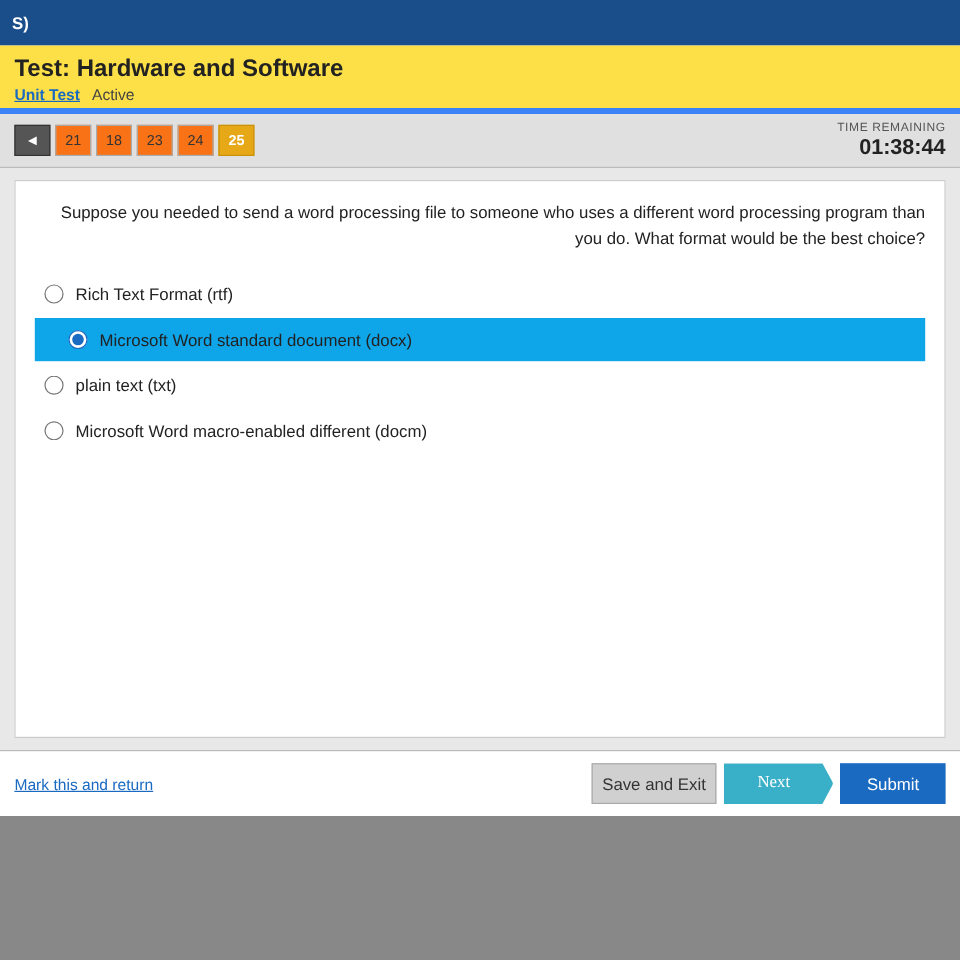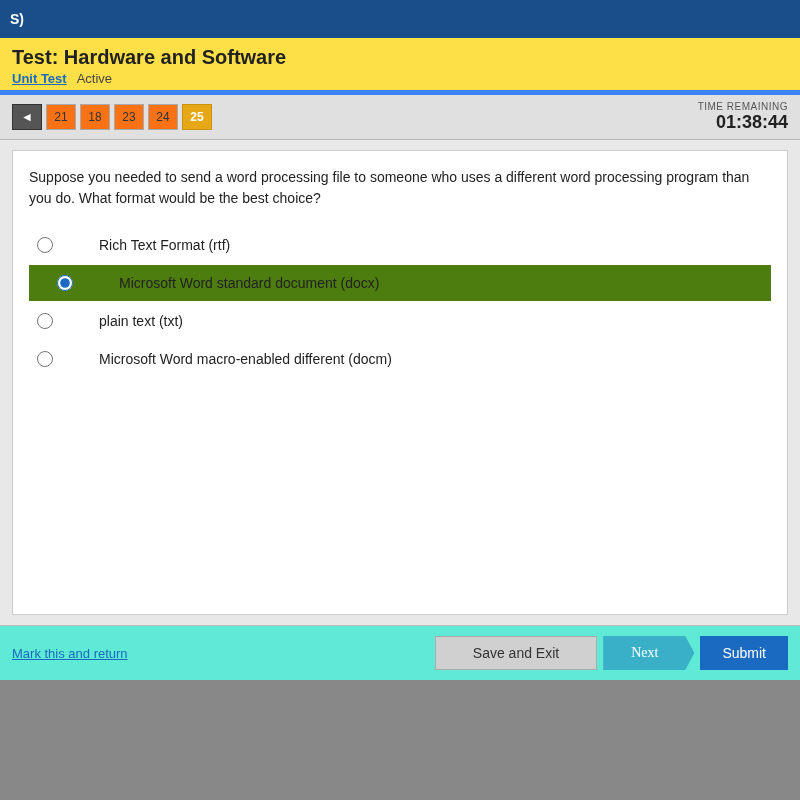--- a/index.html
+++ b/index.html
@@ -124,69 +124,69 @@
       border: 1px solid #ccc;
       flex: 1;
       display: flex;
       flex-direction: column;
     }
     .question-text {
       font-size: 14px;
       color: #222;
       line-height: 1.5;
       margin-bottom: 18px;
+      text-align: right;
     }
 
     
     .answer-option {
       display: flex;
       align-items: center;
       gap: 10px;
       padding: 10px 8px;
       margin-bottom: 2px;
       cursor: pointer;
     }
     .answer-option.selected {
-      background: #4d7c0f;
+      background: #0ea5e9;
       padding-left: 28px;
     }
     .answer-option label {
       font-size: 14px;
       color: #222;
       cursor: pointer;
-      margin-left: 36px;
     }
     .answer-option input[type="radio"] {
       width: 16px;
       height: 16px;
       cursor: pointer;
       accent-color: #1a6ac1;
     }
 
     
     .bottom-row {
       display: flex;
       align-items: center;
       justify-content: space-between;
       padding: 10px 12px;
-      background: #5eead4;
+      background: #ffffff;
       border-top: 1px solid #bbb;
     }
     .mark-return {
       color: #1a6ac1;
       font-size: 13px;
       text-decoration: underline;
       cursor: pointer;
     }
     .action-buttons {
       display: flex;
       gap: 6px;
     }
     .btn-save {
-      padding: 8px 37px;
+      padding: 8px 8px;
       background: #d0d0d0;
       border: 1px solid #aaa;
       color: #333;
       font-size: 14px;
       cursor: pointer;
     }
     .btn-next {
       padding: 8px 28px;
       background: #3ab0c8;
       border: none;

